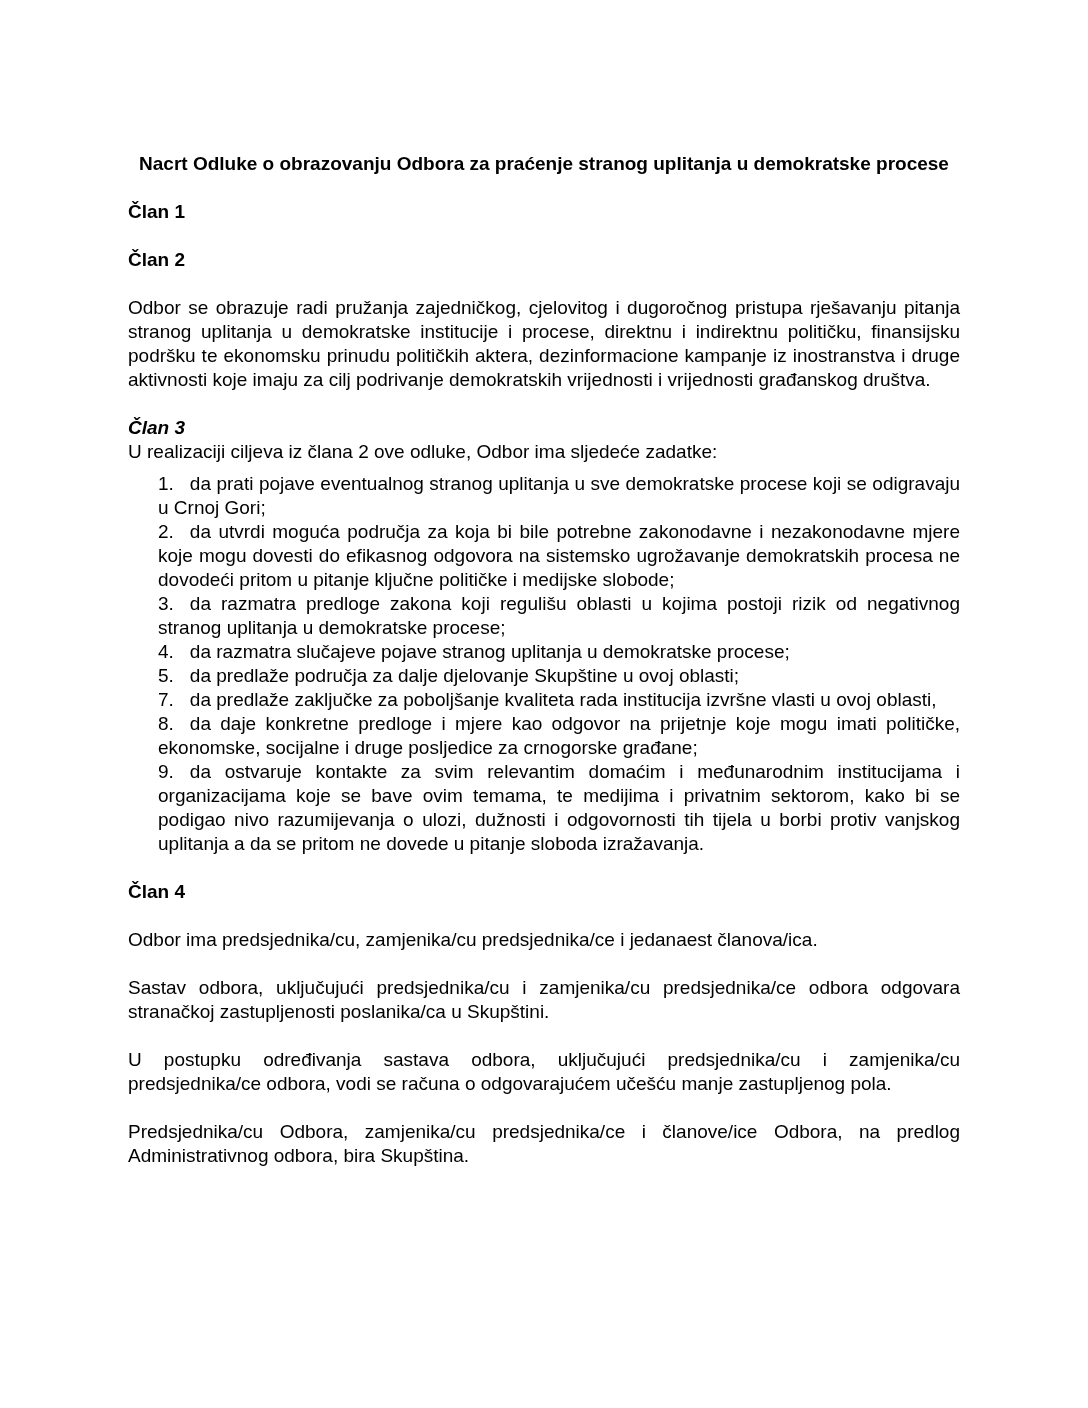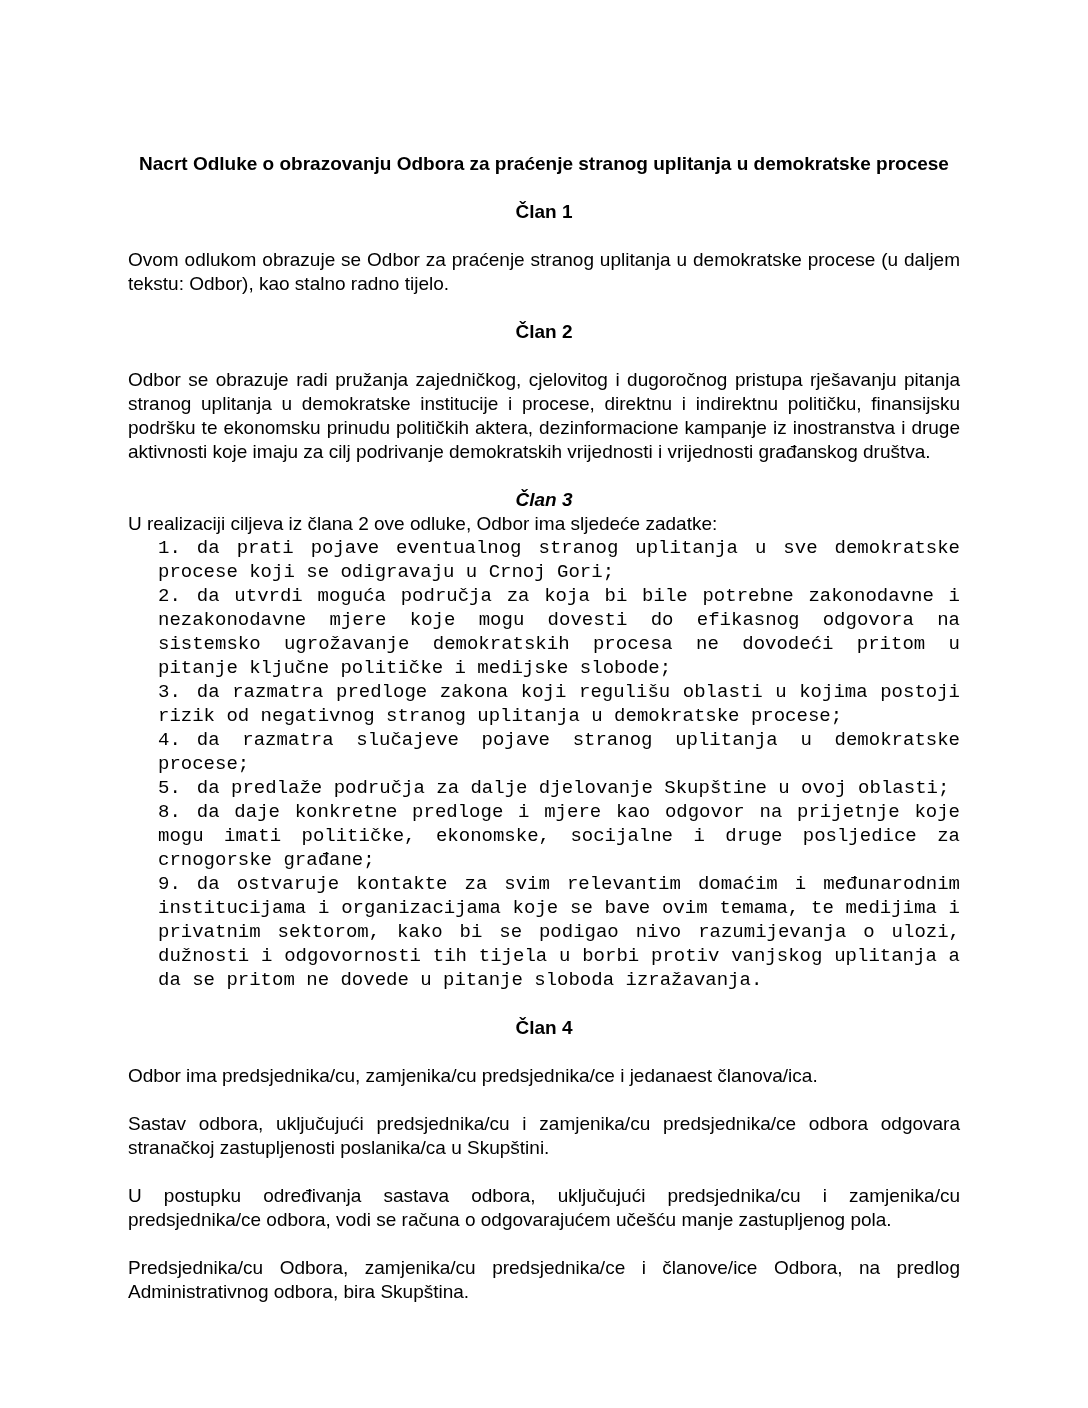--- a/index.html
+++ b/index.html
@@ -23,71 +23,70 @@
   }
   .doc-title {
     font-size: 19px;
     font-weight: 700;
     text-align: center;
     margin: 0 0 24px 0;
   }
   .article-heading {
     font-size: 19px;
     font-weight: 700;
-    text-align: center;
+    text-align: left;
     margin: 0 0 24px 0;
   }
   .article-heading.no-gap {
     margin-bottom: 0;
     font-style: italic;
   }
   .para {
     margin: 0 0 24px 0;
     text-align: justify;
   }
   .para.no-gap {
-    margin-bottom: 0;
+    margin-bottom: 8px;
   }
   .para.last {
     margin-bottom: 0;
   }
   .task-list {
     margin: 0 0 24px 0;
   }
   .list-item {
     padding-left: 30px;
     text-align: justify;
-    font-family: Liberation Mono, monospace;
   }
   .list-item .num {
     padding-right: 16px;
   }
 </style>
 </head>
 <body>
 
 <div class="page">
 
   <div class="doc-title">Nacrt Odluke o obrazovanju Odbora za praćenje stranog uplitanja u demokratske procese</div>
 
   <div class="article-heading">Član 1</div>
-  <p class="para">Ovom odlukom obrazuje se Odbor za praćenje stranog uplitanja u demokratske procese (u daljem tekstu: Odbor), kao stalno radno tijelo.</p>
 
   <div class="article-heading">Član 2</div>
   <p class="para">Odbor se obrazuje radi pružanja zajedničkog, cjelovitog i dugoročnog pristupa rješavanju pitanja stranog uplitanja u demokratske institucije i procese, direktnu i indirektnu političku, finansijsku podršku te ekonomsku prinudu političkih aktera, dezinformacione kampanje iz inostranstva i druge aktivnosti koje imaju za cilj podrivanje demokratskih vrijednosti i vrijednosti građanskog društva.</p>
 
   <div class="article-heading no-gap">Član 3</div>
   <p class="para no-gap">U realizaciji ciljeva iz člana 2 ove odluke, Odbor ima sljedeće zadatke:</p>
 
   <div class="task-list">
     <div class="list-item"><span class="num">1.</span><span>da prati pojave eventualnog stranog uplitanja u sve demokratske procese koji se odigravaju u Crnoj Gori;</span></div>
     <div class="list-item"><span class="num">2.</span><span>da utvrdi moguća područja za koja bi bile potrebne zakonodavne i nezakonodavne mjere koje mogu dovesti do efikasnog odgovora na sistemsko ugrožavanje demokratskih procesa ne dovodeći pritom u pitanje ključne političke i medijske slobode;</span></div>
     <div class="list-item"><span class="num">3.</span><span>da razmatra predloge zakona koji regulišu oblasti u kojima postoji rizik od negativnog stranog uplitanja u demokratske procese;</span></div>
     <div class="list-item"><span class="num">4.</span><span>da razmatra slučajeve pojave stranog uplitanja u demokratske procese;</span></div>
     <div class="list-item"><span class="num">5.</span><span>da predlaže područja za dalje djelovanje Skupštine u ovoj oblasti;</span></div>
+    <div class="list-item"><span class="num">7.</span><span>da predlaže zaključke za poboljšanje kvaliteta rada institucija izvršne vlasti u ovoj oblasti,</span></div>
     <div class="list-item"><span class="num">8.</span><span>da daje konkretne predloge i mjere kao odgovor na prijetnje koje mogu imati političke, ekonomske, socijalne i druge posljedice za crnogorske građane;</span></div>
     <div class="list-item"><span class="num">9.</span><span>da ostvaruje kontakte za svim relevantim domaćim i međunarodnim institucijama i organizacijama koje se bave ovim temama, te medijima i privatnim sektorom, kako bi se podigao nivo razumijevanja o ulozi, dužnosti i odgovornosti tih tijela u borbi protiv vanjskog uplitanja a da se pritom ne dovede u pitanje sloboda izražavanja.</span></div>
   </div>
 
   <div class="article-heading">Član 4</div>
   <p class="para">Odbor ima predsjednika/cu, zamjenika/cu predsjednika/ce i jedanaest članova/ica.</p>
   <p class="para">Sastav odbora, uključujući predsjednika/cu i zamjenika/cu predsjednika/ce odbora odgovara stranačkoj zastupljenosti poslanika/ca u Skupštini.</p>
   <p class="para">U postupku određivanja sastava odbora, uključujući predsjednika/cu i zamjenika/cu predsjednika/ce odbora, vodi se računa o odgovarajućem učešću manje zastupljenog pola.</p>
   <p class="para last">Predsjednika/cu Odbora, zamjenika/cu predsjednika/ce i članove/ice Odbora, na predlog Administrativnog odbora, bira Skupština.</p>
 

